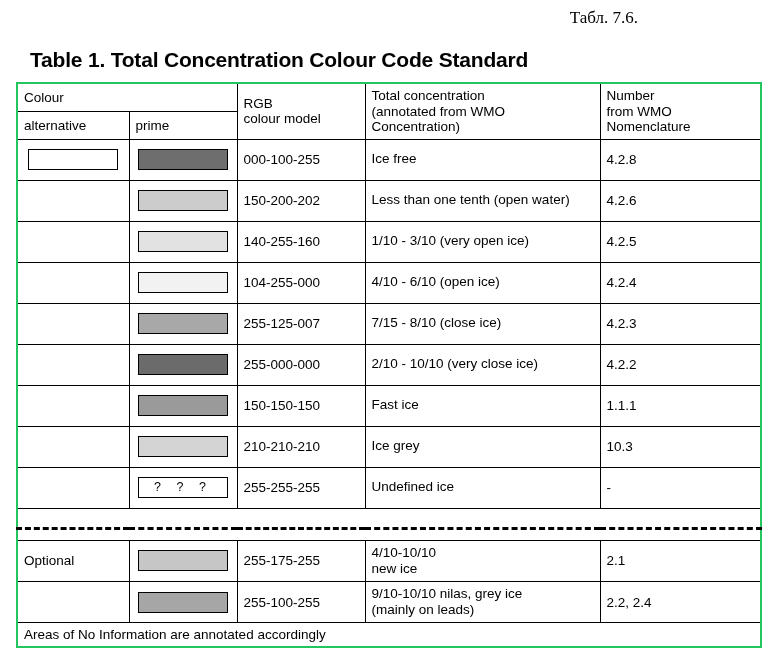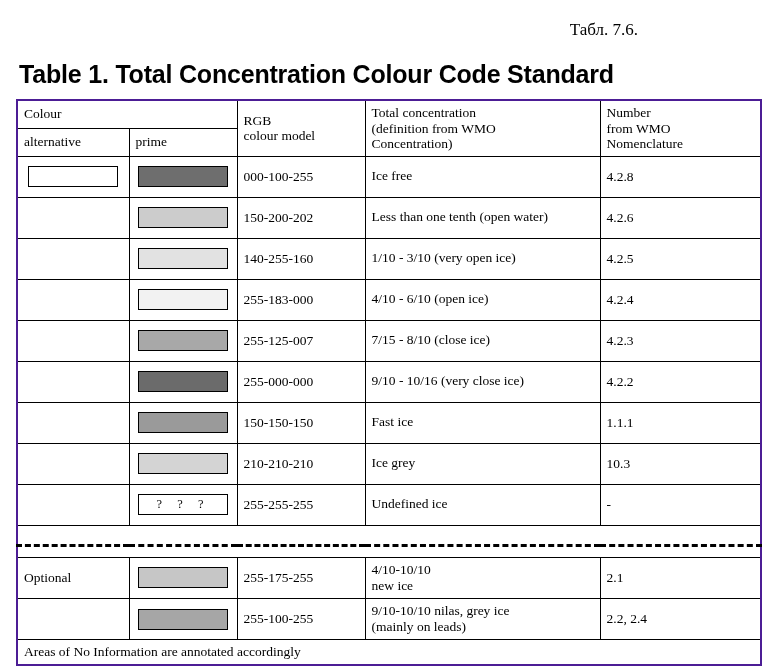--- a/index.html
+++ b/index.html
@@ -13,45 +13,44 @@
     font-family: "Liberation Sans", sans-serif;
     color: #000000;
     position: relative;
     overflow: hidden;
   }
   .page {
     position: relative;
     width: 660px;
     height: 669px;
     box-sizing: border-box;
-    padding: 12px 16px;
+    padding: 0 16px;
   }
   .caption-top {
     text-align: right;
     font-family: "Liberation Serif", serif;
     font-size: 17px;
     color: #000;
     padding: 8px 6px 0 0;
     height: 26px;
     line-height: 20px;
   }
   .doc-title {
     font-family: "Liberation Sans", sans-serif;
     font-weight: bold;
-    font-size: 25px;
+    font-size: 21px;
     letter-spacing: -0.2px;
-    margin: 14px 0 10px 3px;
+    margin: 14px 0 10px 14px;
     white-space: nowrap;
   }
   table.main {
     border-collapse: collapse;
     width: 746px;
     table-layout: fixed;
-    border: 2px solid #4c1d95;
-    font-family: Liberation Serif, serif;
+    border: 2px solid #22c55e;
   }
   table.main td, table.main th {
     border: 1px solid #000;
     padding: 4px 6px;
     font-size: 13.5px;
     vertical-align: middle;
     font-weight: normal;
     text-align: left;
     background: #fff;
   }
@@ -152,21 +151,21 @@
     </colgroup>
     <thead>
       <tr>
         <th class="colour-group" colspan="2">Colour</th>
         <th class="rgb-head" rowspan="2">
           <div>RGB</div>
           <div>colour model</div>
         </th>
         <th class="conc-head" rowspan="2">
           <div>Total concentration</div>
-          <div>(definition from WMO</div>
+          <div>(annotated from WMO</div>
           <div>Concentration)</div>
         </th>
         <th class="num-head" rowspan="2">
           <div>Number</div>
           <div>from WMO</div>
           <div>Nomenclature</div>
         </th>
       </tr>
       <tr>
         <th class="sub-head">alternative</th>
@@ -205,42 +204,42 @@
         <td class="body-row rgb-cell">140-255-160</td>
         <td class="body-row conc-cell">1/10 - 3/10 (very open ice)</td>
         <td class="body-row num-cell">4.2.5</td>
       </tr>
 
       <tr>
         <td class="body-row empty-cell"></td>
         <td class="body-row swatch-cell">
           <span class="swatch" style="background:#f2f2f2"></span>
         </td>
-        <td class="body-row rgb-cell">255-183-000</td>
+        <td class="body-row rgb-cell">104-255-000</td>
         <td class="body-row conc-cell">4/10 - 6/10 (open ice)</td>
         <td class="body-row num-cell">4.2.4</td>
       </tr>
 
       <tr>
         <td class="body-row empty-cell"></td>
         <td class="body-row swatch-cell">
           <span class="swatch" style="background:#a8a8a8"></span>
         </td>
         <td class="body-row rgb-cell">255-125-007</td>
         <td class="body-row conc-cell">7/15 - 8/10 (close ice)</td>
         <td class="body-row num-cell">4.2.3</td>
       </tr>
 
       <tr>
         <td class="body-row empty-cell"></td>
         <td class="body-row swatch-cell">
           <span class="swatch" style="background:#6b6b6b"></span>
         </td>
         <td class="body-row rgb-cell">255-000-000</td>
-        <td class="body-row conc-cell">9/10 - 10/16 (very close ice)</td>
+        <td class="body-row conc-cell">2/10 - 10/10 (very close ice)</td>
         <td class="body-row num-cell">4.2.2</td>
       </tr>
 
       <tr>
         <td class="body-row empty-cell"></td>
         <td class="body-row swatch-cell">
           <span class="swatch" style="background:#9a9a9a"></span>
         </td>
         <td class="body-row rgb-cell">150-150-150</td>
         <td class="body-row conc-cell">Fast ice</td>

